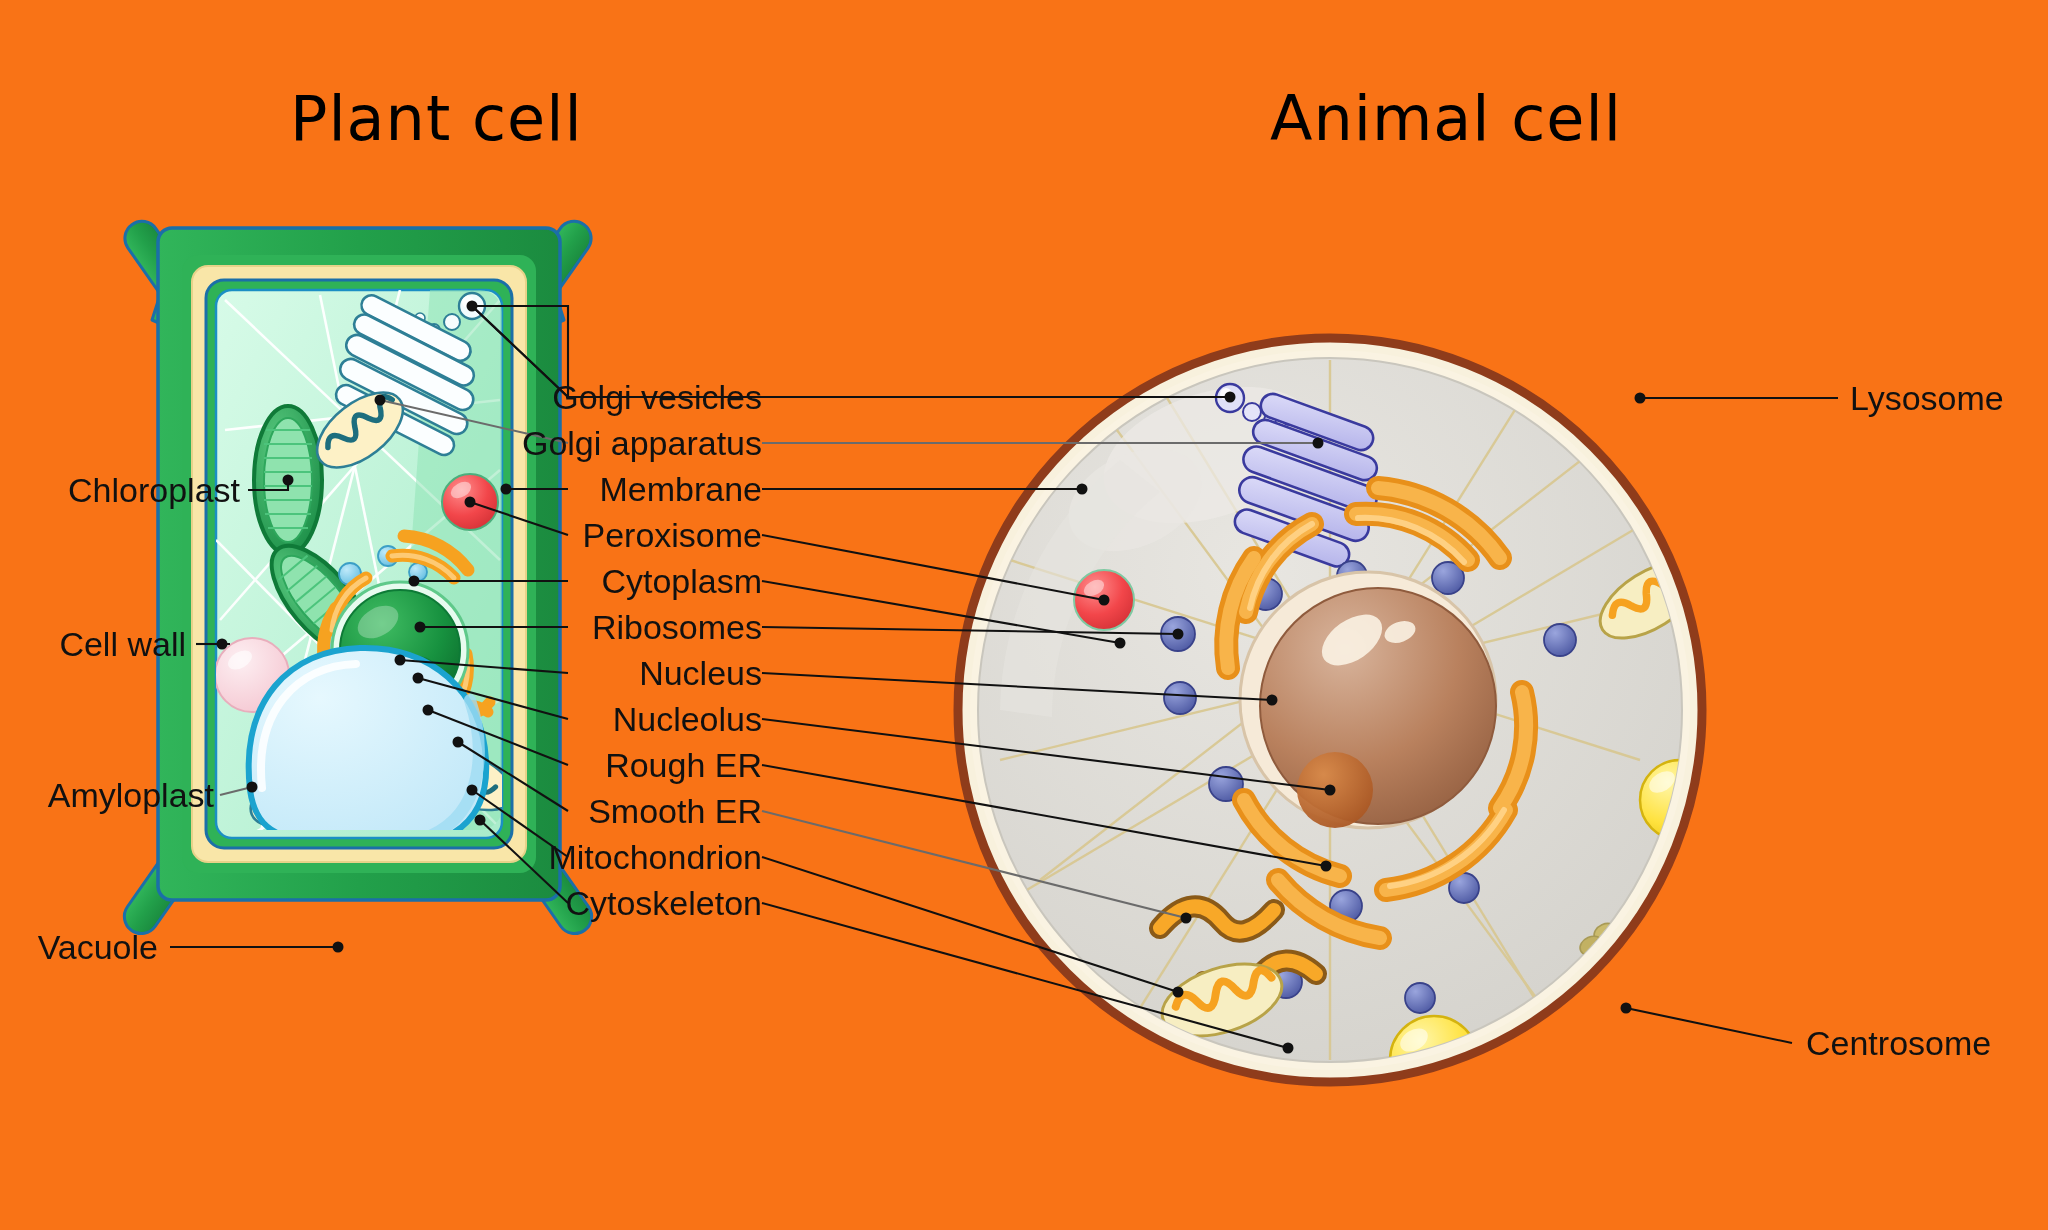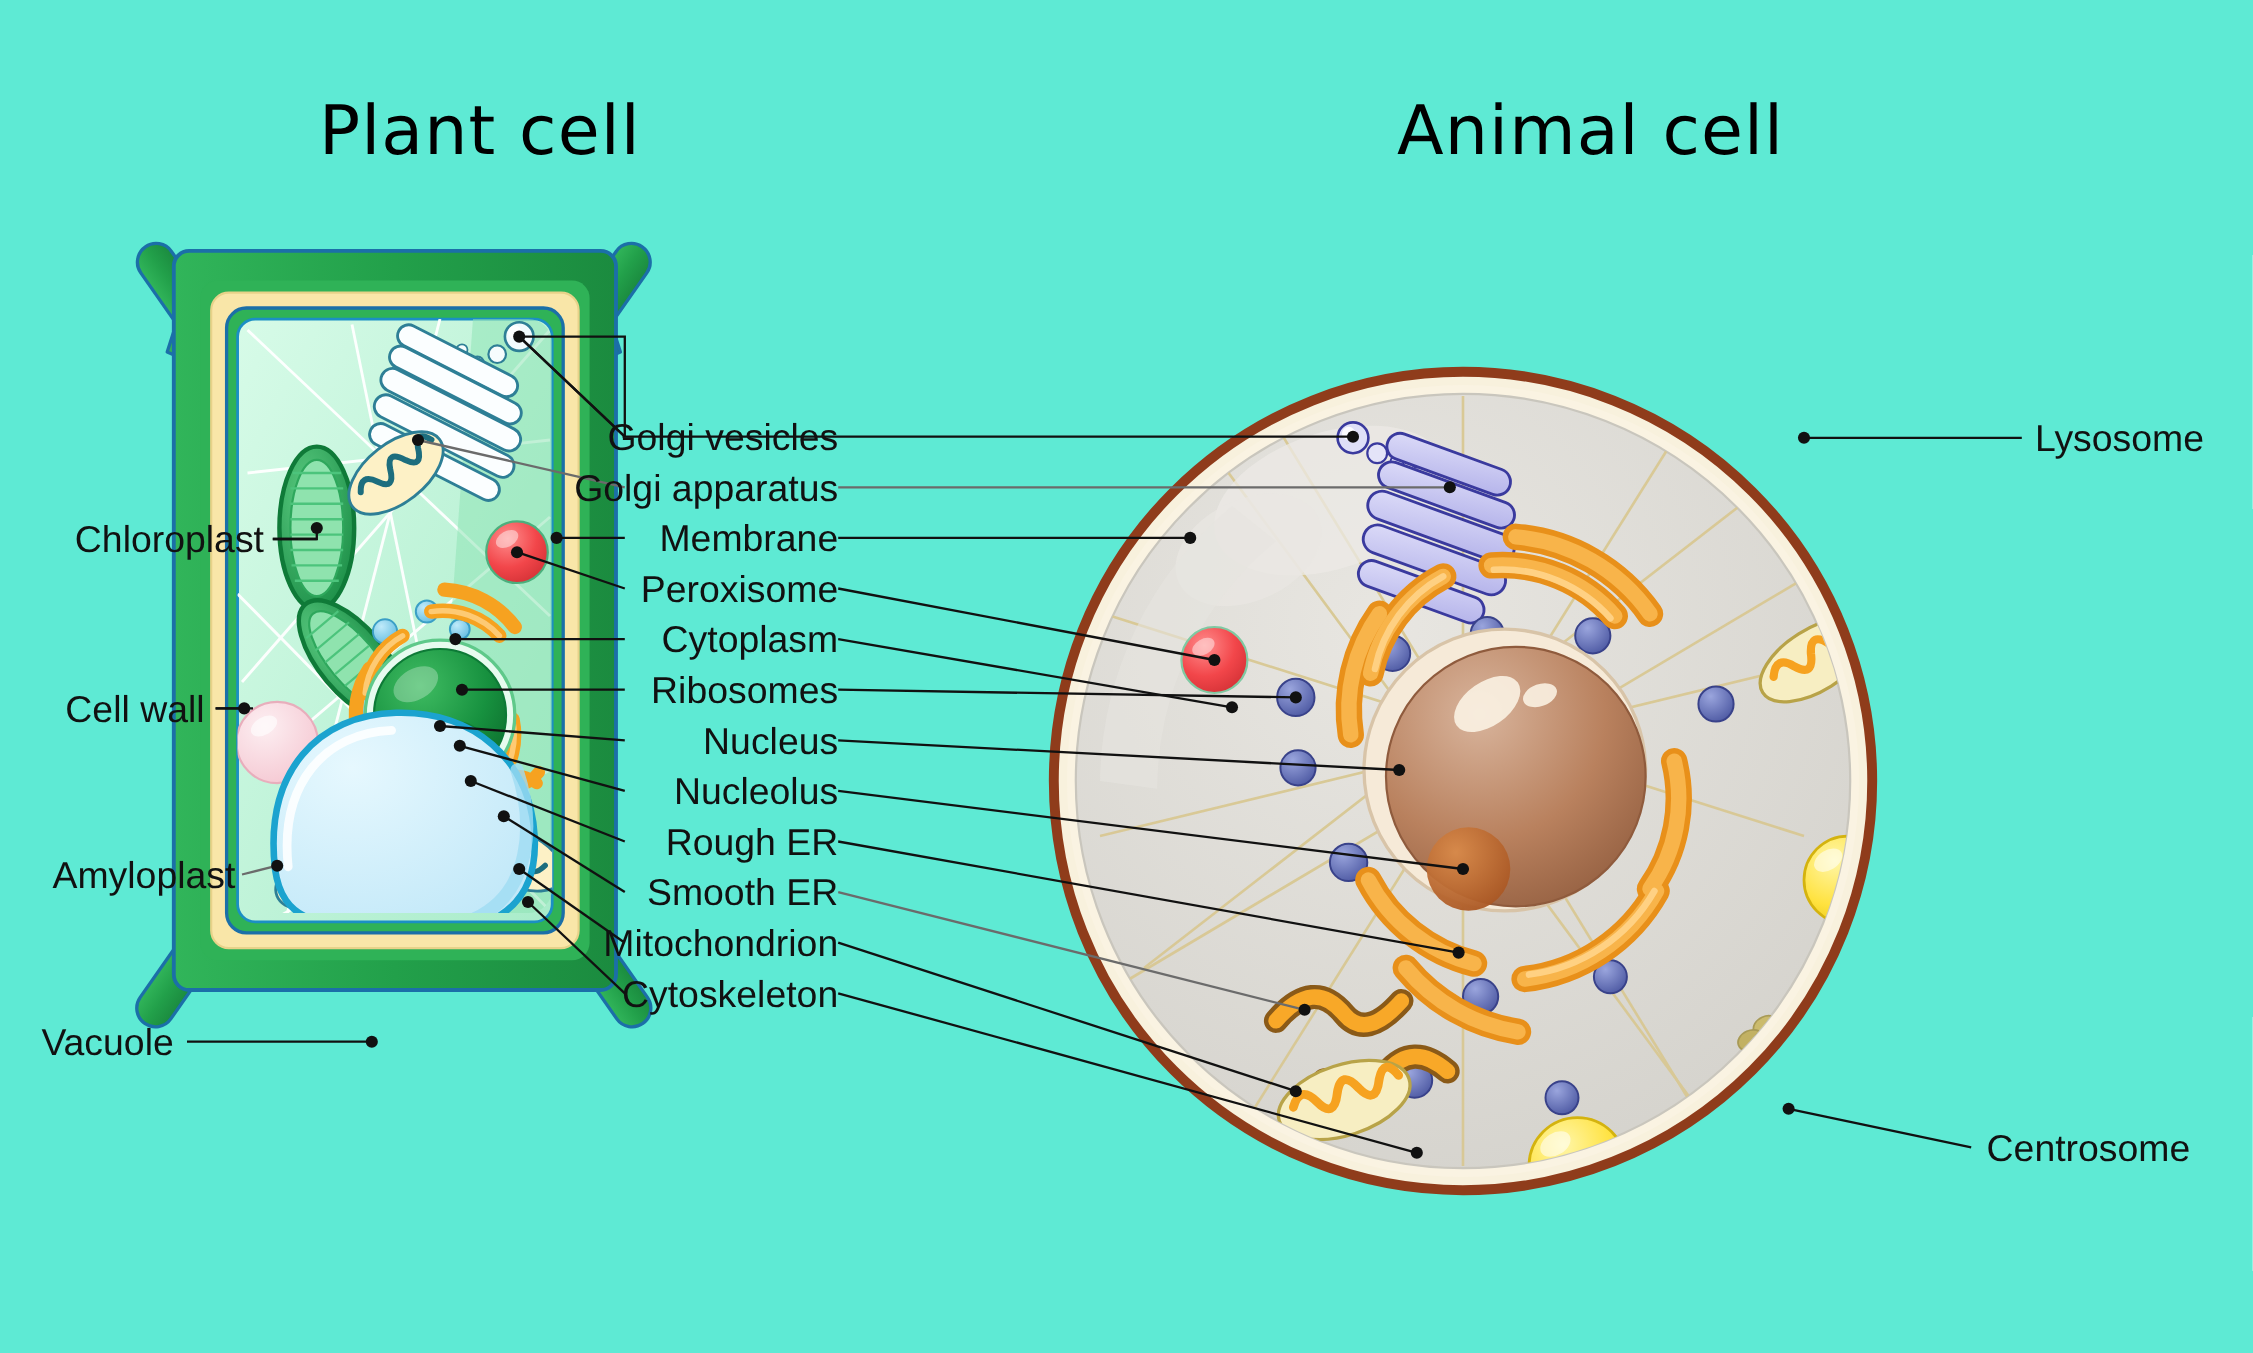--- a/index.html
+++ b/index.html
@@ -1,18 +1,18 @@
 <!DOCTYPE html>
 <html><head>
 <meta charset="utf-8">
 <style>
   html,body{margin:0;padding:0;background:#ffffff;}
   body{width:2048px;height:1230px;overflow:hidden;
        font-family:"Liberation Sans","DejaVu Sans",sans-serif;}
-  #stage{position:relative;width:2048px;height:1230px;background:#5eead4;}
+  #stage{position:relative;width:2048px;height:1230px;background:#f97316;}
   svg{display:block;}
   .ttl{font-family:"DejaVu Sans","Liberation Sans",sans-serif;
        font-size:62px;font-weight:400;fill:#000;letter-spacing:1px;}
   .lbl{font-size:34px;fill:#111;font-family:"Liberation Sans","DejaVu Sans",sans-serif;}
   .lead{stroke:#111;stroke-width:2.1;fill:none;}
   .leadg{stroke:#6b6b6b;stroke-width:2.1;fill:none;}
   .dot{fill:#111;}
 </style>
 </head>
 <body>

